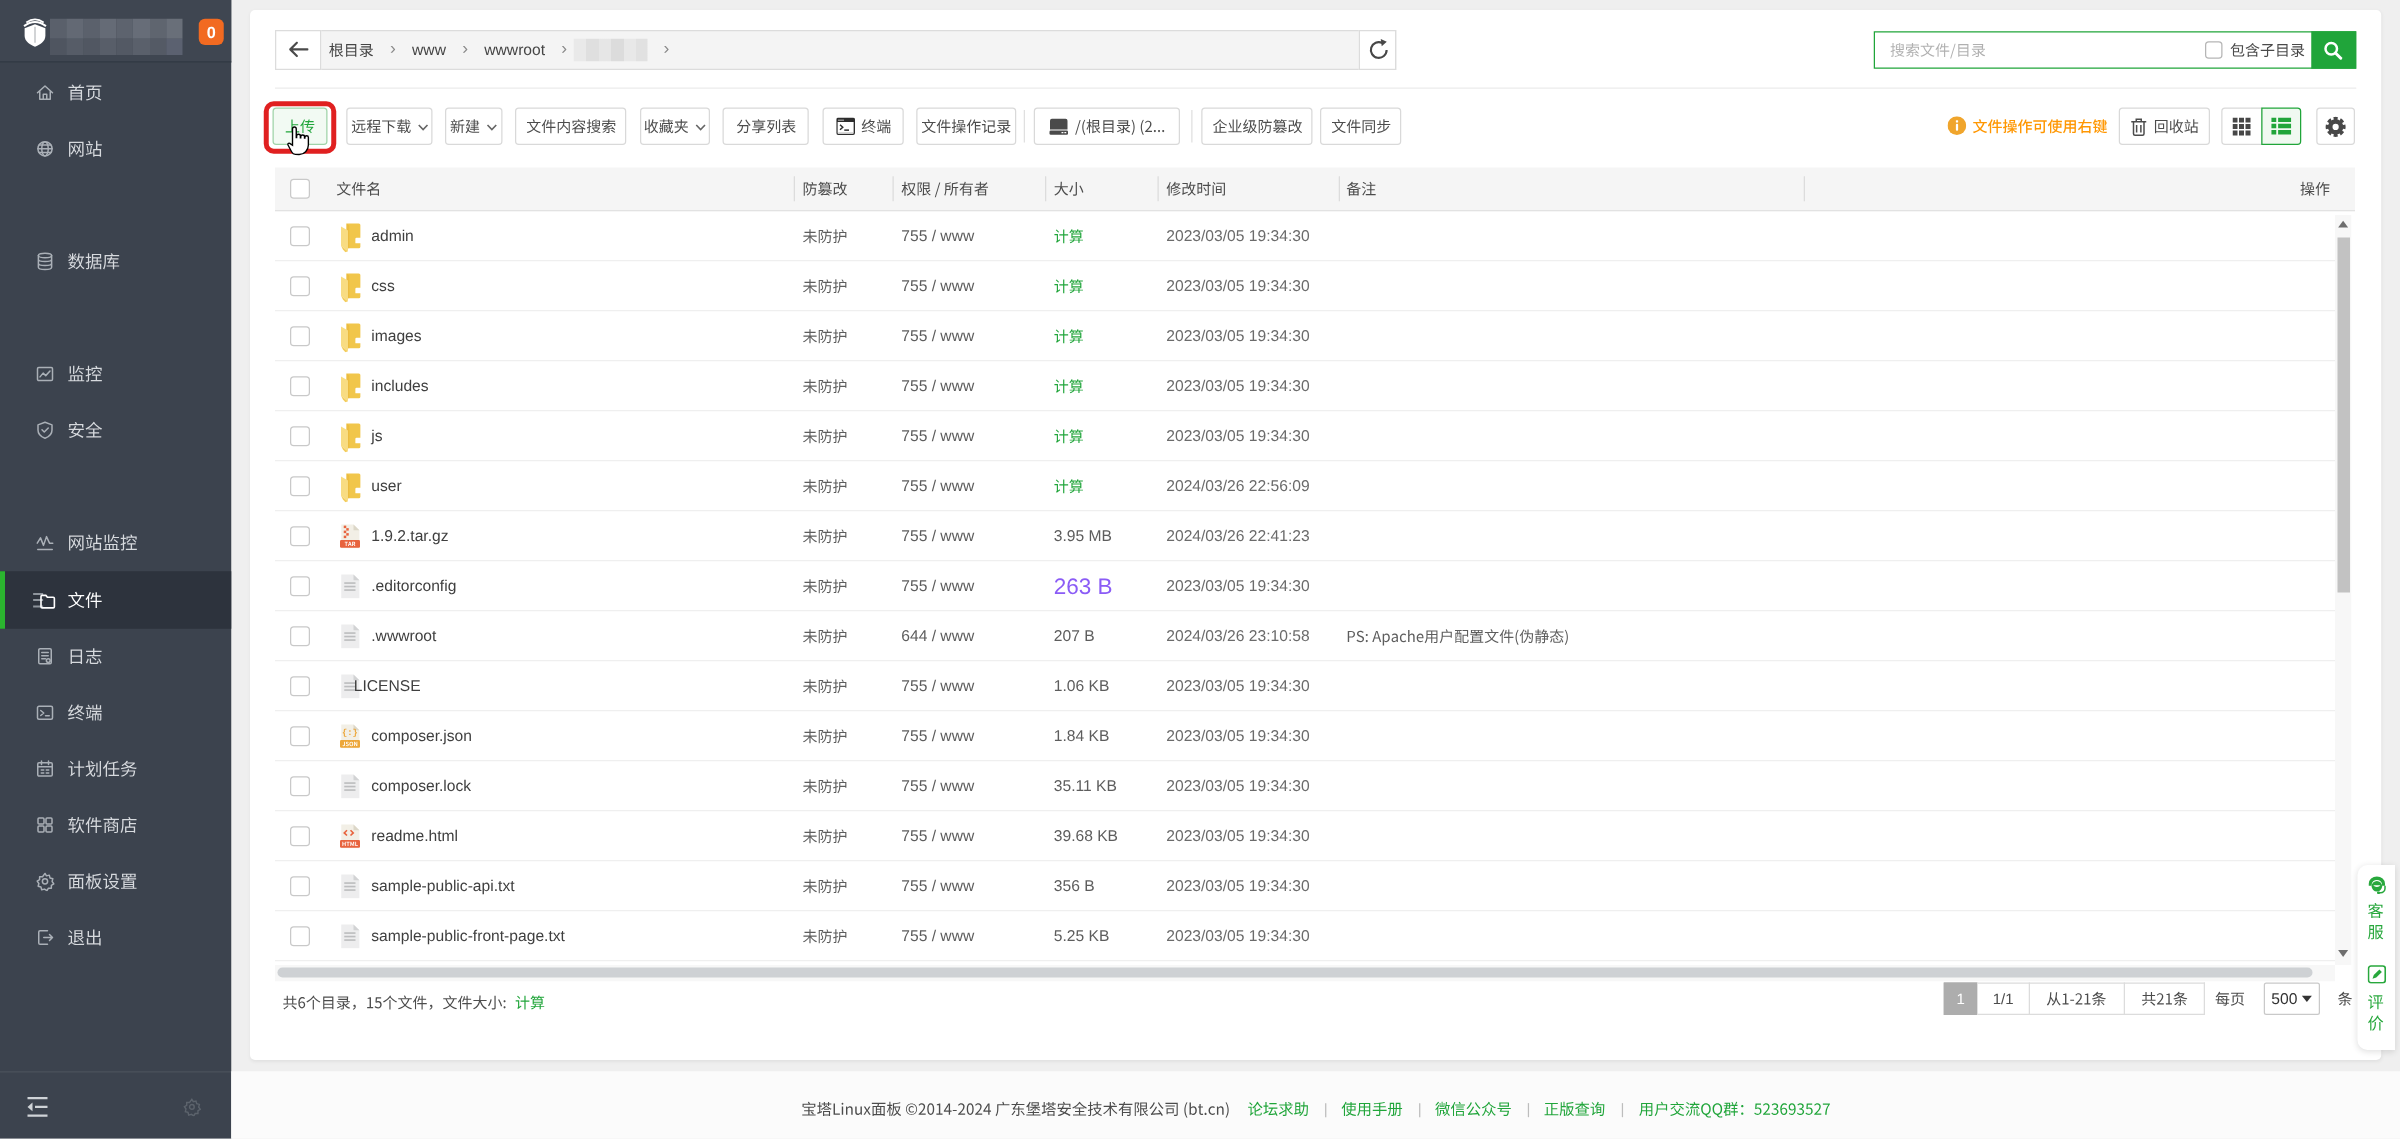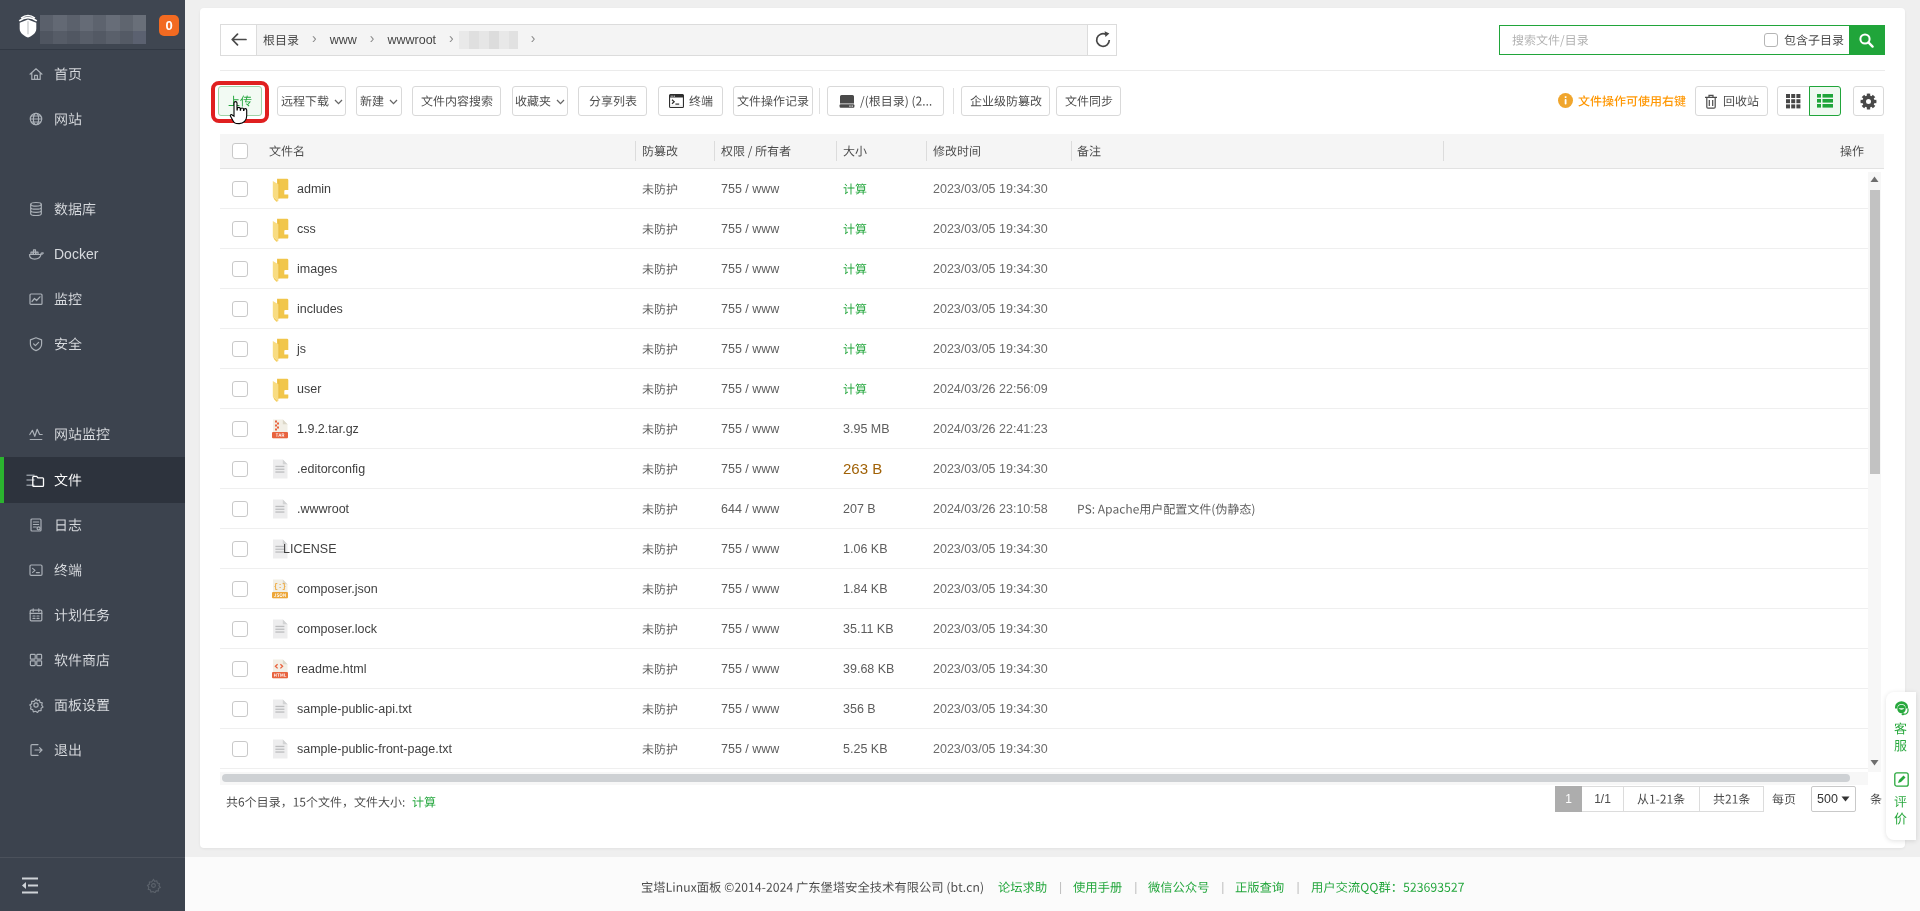--- a/index.html
+++ b/index.html
@@ -75,29 +75,20 @@
         </svg>
       </div>
 <div class="mtxt">
         <svg width="42" height="14" viewBox="0 0 42 14" fill="#d7dade" overflow="visible">
           <path transform="translate(0.00,12.32) scale(0.014000,-0.014000)" d="M443 821C425 782 393 723 368 688L417 664C443 697 477 747 506 793ZM88 793C114 751 141 696 150 661L207 686C198 722 171 776 143 815ZM410 260C387 208 355 164 317 126C279 145 240 164 203 180C217 204 233 231 247 260ZM110 153C159 134 214 109 264 83C200 37 123 5 41 -14C54 -28 70 -54 77 -72C169 -47 254 -8 326 50C359 30 389 11 412 -6L460 43C437 59 408 77 375 95C428 152 470 222 495 309L454 326L442 323H278L300 375L233 387C226 367 216 345 206 323H70V260H175C154 220 131 183 110 153ZM257 841V654H50V592H234C186 527 109 465 39 435C54 421 71 395 80 378C141 411 207 467 257 526V404H327V540C375 505 436 458 461 435L503 489C479 506 391 562 342 592H531V654H327V841ZM629 832C604 656 559 488 481 383C497 373 526 349 538 337C564 374 586 418 606 467C628 369 657 278 694 199C638 104 560 31 451 -22C465 -37 486 -67 493 -83C595 -28 672 41 731 129C781 44 843 -24 921 -71C933 -52 955 -26 972 -12C888 33 822 106 771 198C824 301 858 426 880 576H948V646H663C677 702 689 761 698 821ZM809 576C793 461 769 361 733 276C695 366 667 468 648 576Z"></path>
           <path transform="translate(14.00,12.32) scale(0.014000,-0.014000)" d="M484 238V-81H550V-40H858V-77H927V238H734V362H958V427H734V537H923V796H395V494C395 335 386 117 282 -37C299 -45 330 -67 344 -79C427 43 455 213 464 362H663V238ZM468 731H851V603H468ZM468 537H663V427H467L468 494ZM550 22V174H858V22ZM167 839V638H42V568H167V349C115 333 67 319 29 309L49 235L167 273V14C167 0 162 -4 150 -4C138 -5 99 -5 56 -4C65 -24 75 -55 77 -73C140 -74 179 -71 203 -59C228 -48 237 -27 237 14V296L352 334L341 403L237 370V568H350V638H237V839Z"></path>
           <path transform="translate(28.00,12.32) scale(0.014000,-0.014000)" d="M325 245C334 253 368 259 419 259H593V144H232V74H593V-79H667V74H954V144H667V259H888V327H667V432H593V327H403C434 373 465 426 493 481H912V549H527L559 621L482 648C471 615 458 581 444 549H260V481H412C387 431 365 393 354 377C334 344 317 322 299 318C308 298 321 260 325 245ZM469 821C486 797 503 766 515 739H121V450C121 305 114 101 31 -42C49 -50 82 -71 95 -85C182 67 195 295 195 450V668H952V739H600C588 770 565 809 542 840Z"></path>
         </svg>
       </div>
 </div>
-<div class="mi" style="top:232px">
-<div class="micon">
-        <svg width="16" height="16" viewBox="0 0 16 16">
-          <path fill="none" stroke="#aab0b7" stroke-width="1.2" stroke-linecap="round" stroke-linejoin="round" d="M1.5 8.5 h11.5 c1.2 0 2 -0.6 2.3 -1.4 c-0.8 -0.4 -1.8 -0.2 -2.3 0.3 M1.5 8.5 c0 2.8 2 4.6 5.2 4.6 c3.4 0 5.6 -1.6 6.3 -4.4"></path>
-          <path fill="none" stroke="#aab0b7" stroke-width="1.2" stroke-linecap="round" stroke-linejoin="round" d="M3 8.3 V6.2 h2 v2.1 M5.5 8.3 V6.2 h2 v2.1 M8 8.3 V6.2 h2 v2.1 M5.5 5.8 V3.8 h2 v2"></path>
-        </svg>
-      </div>
-<div class="ltxt" style="top:0">Docker</div>
-</div>
 <div class="mi" style="top:277px">
 <div class="micon">
         <svg width="16" height="16" viewBox="0 0 16 16">
           <rect x="2" y="3" width="12" height="10.4" rx="1" fill="none" stroke="#aab0b7" stroke-width="1.2" stroke-linecap="round" stroke-linejoin="round"></rect>
           <path fill="none" stroke="#aab0b7" stroke-width="1.2" stroke-linecap="round" stroke-linejoin="round" d="M4 10.5 L6.5 7.5 L8.6 9.5 L12 5.8"></path>
         </svg>
       </div>
 <div class="mtxt">
         <svg width="28" height="14" viewBox="0 0 28 14" fill="#d7dade" overflow="visible">
           <path transform="translate(0.00,12.32) scale(0.014000,-0.014000)" d="M634 521C705 471 793 400 834 353L894 399C850 445 762 514 691 561ZM317 837V361H392V837ZM121 803V393H194V803ZM616 838C580 691 515 551 429 463C447 452 479 429 491 418C541 474 585 548 622 631H944V699H650C665 739 678 781 689 824ZM160 301V15H46V-53H957V15H849V301ZM230 15V236H364V15ZM434 15V236H570V15ZM639 15V236H776V15Z"></path>
@@ -750,21 +741,21 @@
   </div>
 <div class="abs" style="left:297px;top:449px;height:40px;line-height:40px;font-size:12.5px;color:#3f3f3f">.editorconfig</div>
 <div class="abs" style="left:642px;top:463px">
     <svg width="36" height="12" viewBox="0 0 36 12" fill="#5d5d5d" overflow="visible">
       <path transform="translate(0.00,10.56) scale(0.012000,-0.012000)" d="M459 839V676H133V602H459V429H62V355H416C326 226 174 101 34 39C51 24 76 -5 89 -24C221 44 362 163 459 296V-80H538V300C636 166 778 42 911 -25C924 -5 949 25 966 40C826 101 673 226 581 355H942V429H538V602H874V676H538V839Z"></path>
       <path transform="translate(12.00,10.56) scale(0.012000,-0.012000)" d="M600 822C618 774 638 710 647 672L718 693C709 730 688 792 669 838ZM372 672V601H531C524 333 504 98 282 -22C300 -35 322 -60 332 -77C507 20 568 184 591 380H816C807 123 795 27 774 4C765 -6 755 -9 737 -8C717 -8 665 -8 610 -3C623 -24 632 -55 633 -77C686 -79 741 -81 770 -77C801 -74 821 -67 839 -44C870 -8 881 104 892 414C892 425 892 449 892 449H598C601 498 604 549 605 601H952V672ZM82 797V-80H153V729H300C277 658 246 564 215 489C291 408 310 339 310 283C310 252 304 224 289 213C279 207 268 203 255 203C237 203 216 203 192 204C204 185 210 156 211 136C235 135 262 135 284 137C304 140 323 146 338 157C367 177 379 220 379 275C379 339 362 412 284 498C320 580 360 685 391 770L340 801L328 797Z"></path>
       <path transform="translate(24.00,10.56) scale(0.012000,-0.012000)" d="M188 839V638H54V566H188V350C132 334 80 319 38 309L59 235L188 274V14C188 0 183 -4 170 -4C158 -5 117 -5 71 -4C82 -25 90 -57 94 -76C161 -76 201 -74 226 -62C252 -50 261 -28 261 14V297L383 335L372 404L261 371V566H377V638H261V839ZM591 811C627 766 666 708 684 667H447V400C447 266 434 93 323 -29C340 -40 371 -67 383 -82C487 32 515 198 521 337H850V274H925V667H686L754 697C736 736 697 793 658 837ZM850 408H522V599H850Z"></path>
     </svg>
   </div>
 <div class="abs" style="left:721px;top:449px;height:40px;line-height:40px;font-size:12.5px;color:#5d5d5d">755 / www</div>
-<div class="abs" style="left:843px;top:449px;height:40px;line-height:40px;font-size:15px;color:#a16207">263 B</div>
+<div class="abs" style="left:843px;top:449px;height:40px;line-height:40px;font-size:18px;color:#8b5cf6">263 B</div>
 <div class="abs" style="left:933px;top:449px;height:40px;line-height:40px;font-size:12.5px;color:#6b6b6b">2023/03/05 19:34:30</div>
 <div class="abs" style="left:220px;top:489px;width:1648px;height:40px;border-bottom:1px solid #efefef"></div>
 <div class="ck" style="left:232px;top:501px"></div>
 <div class="abs" style="left:272px;top:499px">
     <svg width="16" height="20" viewBox="0 0 16 20">
 <path d="M1 0.5 h9.8 l4.7 4.7 V19.5 H1 z" fill="#ededee"></path>
 <path d="M10.8 0.5 l4.7 4.7 h-4.7 z" fill="#d2d3d4"></path>
 <rect x="3.4" y="6.8" width="9" height="1.3" fill="#bcbdbf"></rect>
       <rect x="3.4" y="9.6" width="9" height="1.3" fill="#bcbdbf"></rect>
       <rect x="3.4" y="12.4" width="9" height="1.3" fill="#bcbdbf"></rect>

